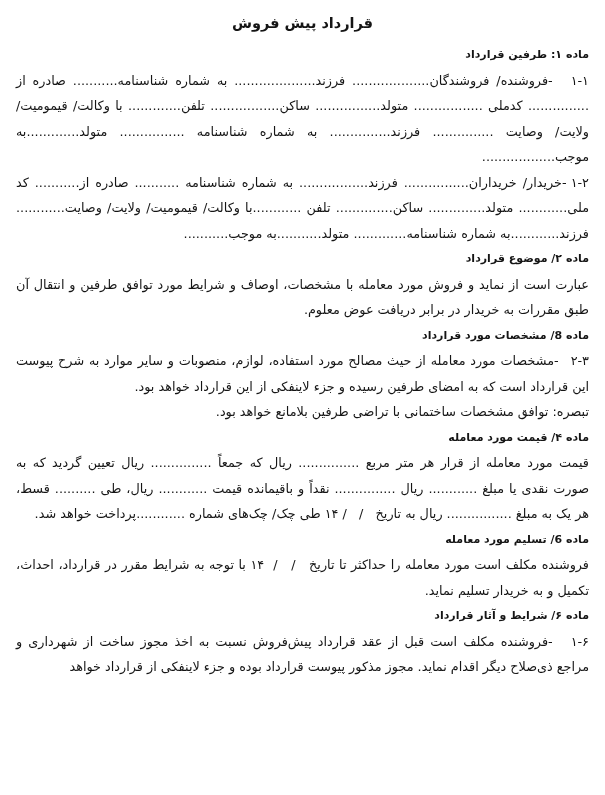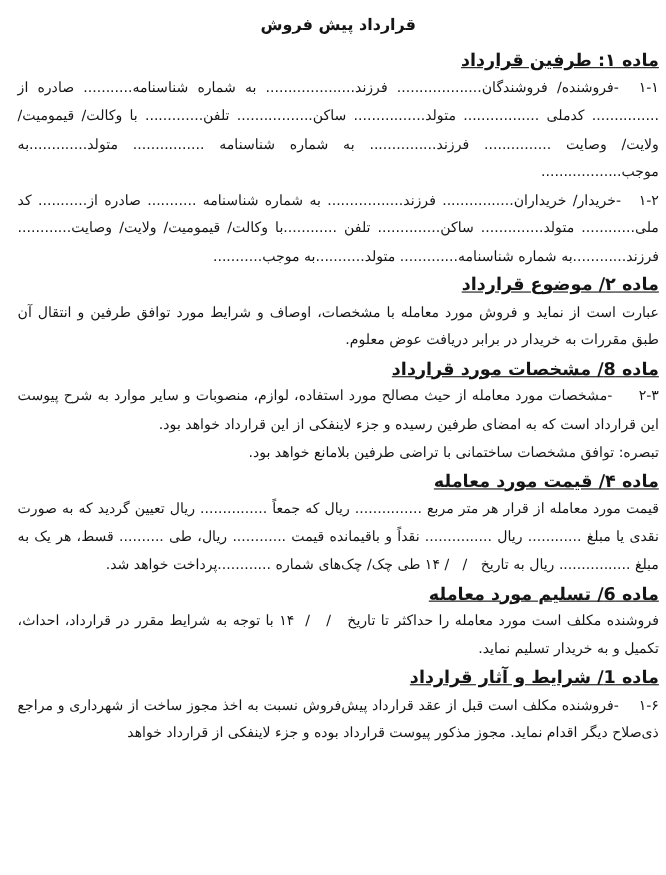--- a/index.html
+++ b/index.html
@@ -5,51 +5,50 @@
   html,body { margin:0; padding:0; }
   body {
     width:605px; height:795px;
     background:#ffffff;
     overflow:hidden;
     font-family:"DejaVu Sans", sans-serif;
     color:#151515;
   }
   .page {
     direction:rtl;
-    padding:8px 6px 0 16px;
+    padding:8px 16px 0 16px;
     box-sizing:border-box;
     width:605px; height:795px;
     overflow:hidden;
   }
   .doc-title {
     text-align:center;
     font-weight:bold;
     font-size:14.5px;
     line-height:30px;
     margin:0 0 4px 0;
   }
   .h {
     font-weight:bold;
-    font-size:16px;
+    font-size:11px;
     line-height:25.5px;
     text-align:right;
     margin:0;
-    text-decoration:underline;
   }
   .p {
     font-size:12.8px;
     line-height:25.5px;
     text-align:justify;
     text-justify:inter-word;
     margin:0;
   }
   .clause .num { white-space:nowrap; }
   .gap-lg { margin-left:18px; }
-  .gap-md { margin-left:24px; }
-  .gap-sm { margin-left:16px;  }
+  .gap-md { margin-left:12px; }
+  .gap-sm { margin-left:4px;  }
 </style>
 </head>
 <body>
 
 <div class="page">
 
   <div class="doc-title">قرارداد پیش فروش</div>
 
   <h2 class="h">ماده ۱: طرفین قرارداد</h2>
 
@@ -69,17 +68,17 @@
   <p class="p">تبصره: توافق مشخصات ساختمانی با تراضی طرفین بلامانع خواهد بود.</p>
 
   <h2 class="h">ماده ۴/ قیمت مورد معامله</h2>
 
   <p class="p">قیمت مورد معامله از قرار هر متر مربع ............... ریال که جمعاً ............... ریال تعیین گردید که به صورت نقدی یا مبلغ ............ ریال ............... نقداً و باقیمانده قیمت ............ ریال، طی .......... قسط، هر یک به مبلغ ................ ریال به تاریخ &nbsp; / &nbsp; / ۱۴ طی چک/ چک‌های شماره ............پرداخت خواهد شد.</p>
 
   <h2 class="h">ماده 6/ تسلیم مورد معامله</h2>
 
   <p class="p">فروشنده مکلف است مورد معامله را حداکثر تا تاریخ &nbsp; / &nbsp; / &nbsp;۱۴ با توجه به شرایط مقرر در قرارداد، احداث، تکمیل و به خریدار تسلیم نماید.</p>
 
-  <h2 class="h">ماده 1/ شرایط و آثار قرارداد</h2>
+  <h2 class="h">ماده ۶/ شرایط و آثار قرارداد</h2>
 
   <p class="p clause"><span class="num gap-lg">۱-۶</span><span>-فروشنده مکلف است قبل از عقد قرارداد پیش‌فروش نسبت به اخذ مجوز ساخت از شهرداری و مراجع ذی‌صلاح دیگر اقدام نماید. مجوز مذکور پیوست قرارداد بوده و جزء لاینفکی از قرارداد خواهد</span></p>
 
 </div>
 
 </body></html>

